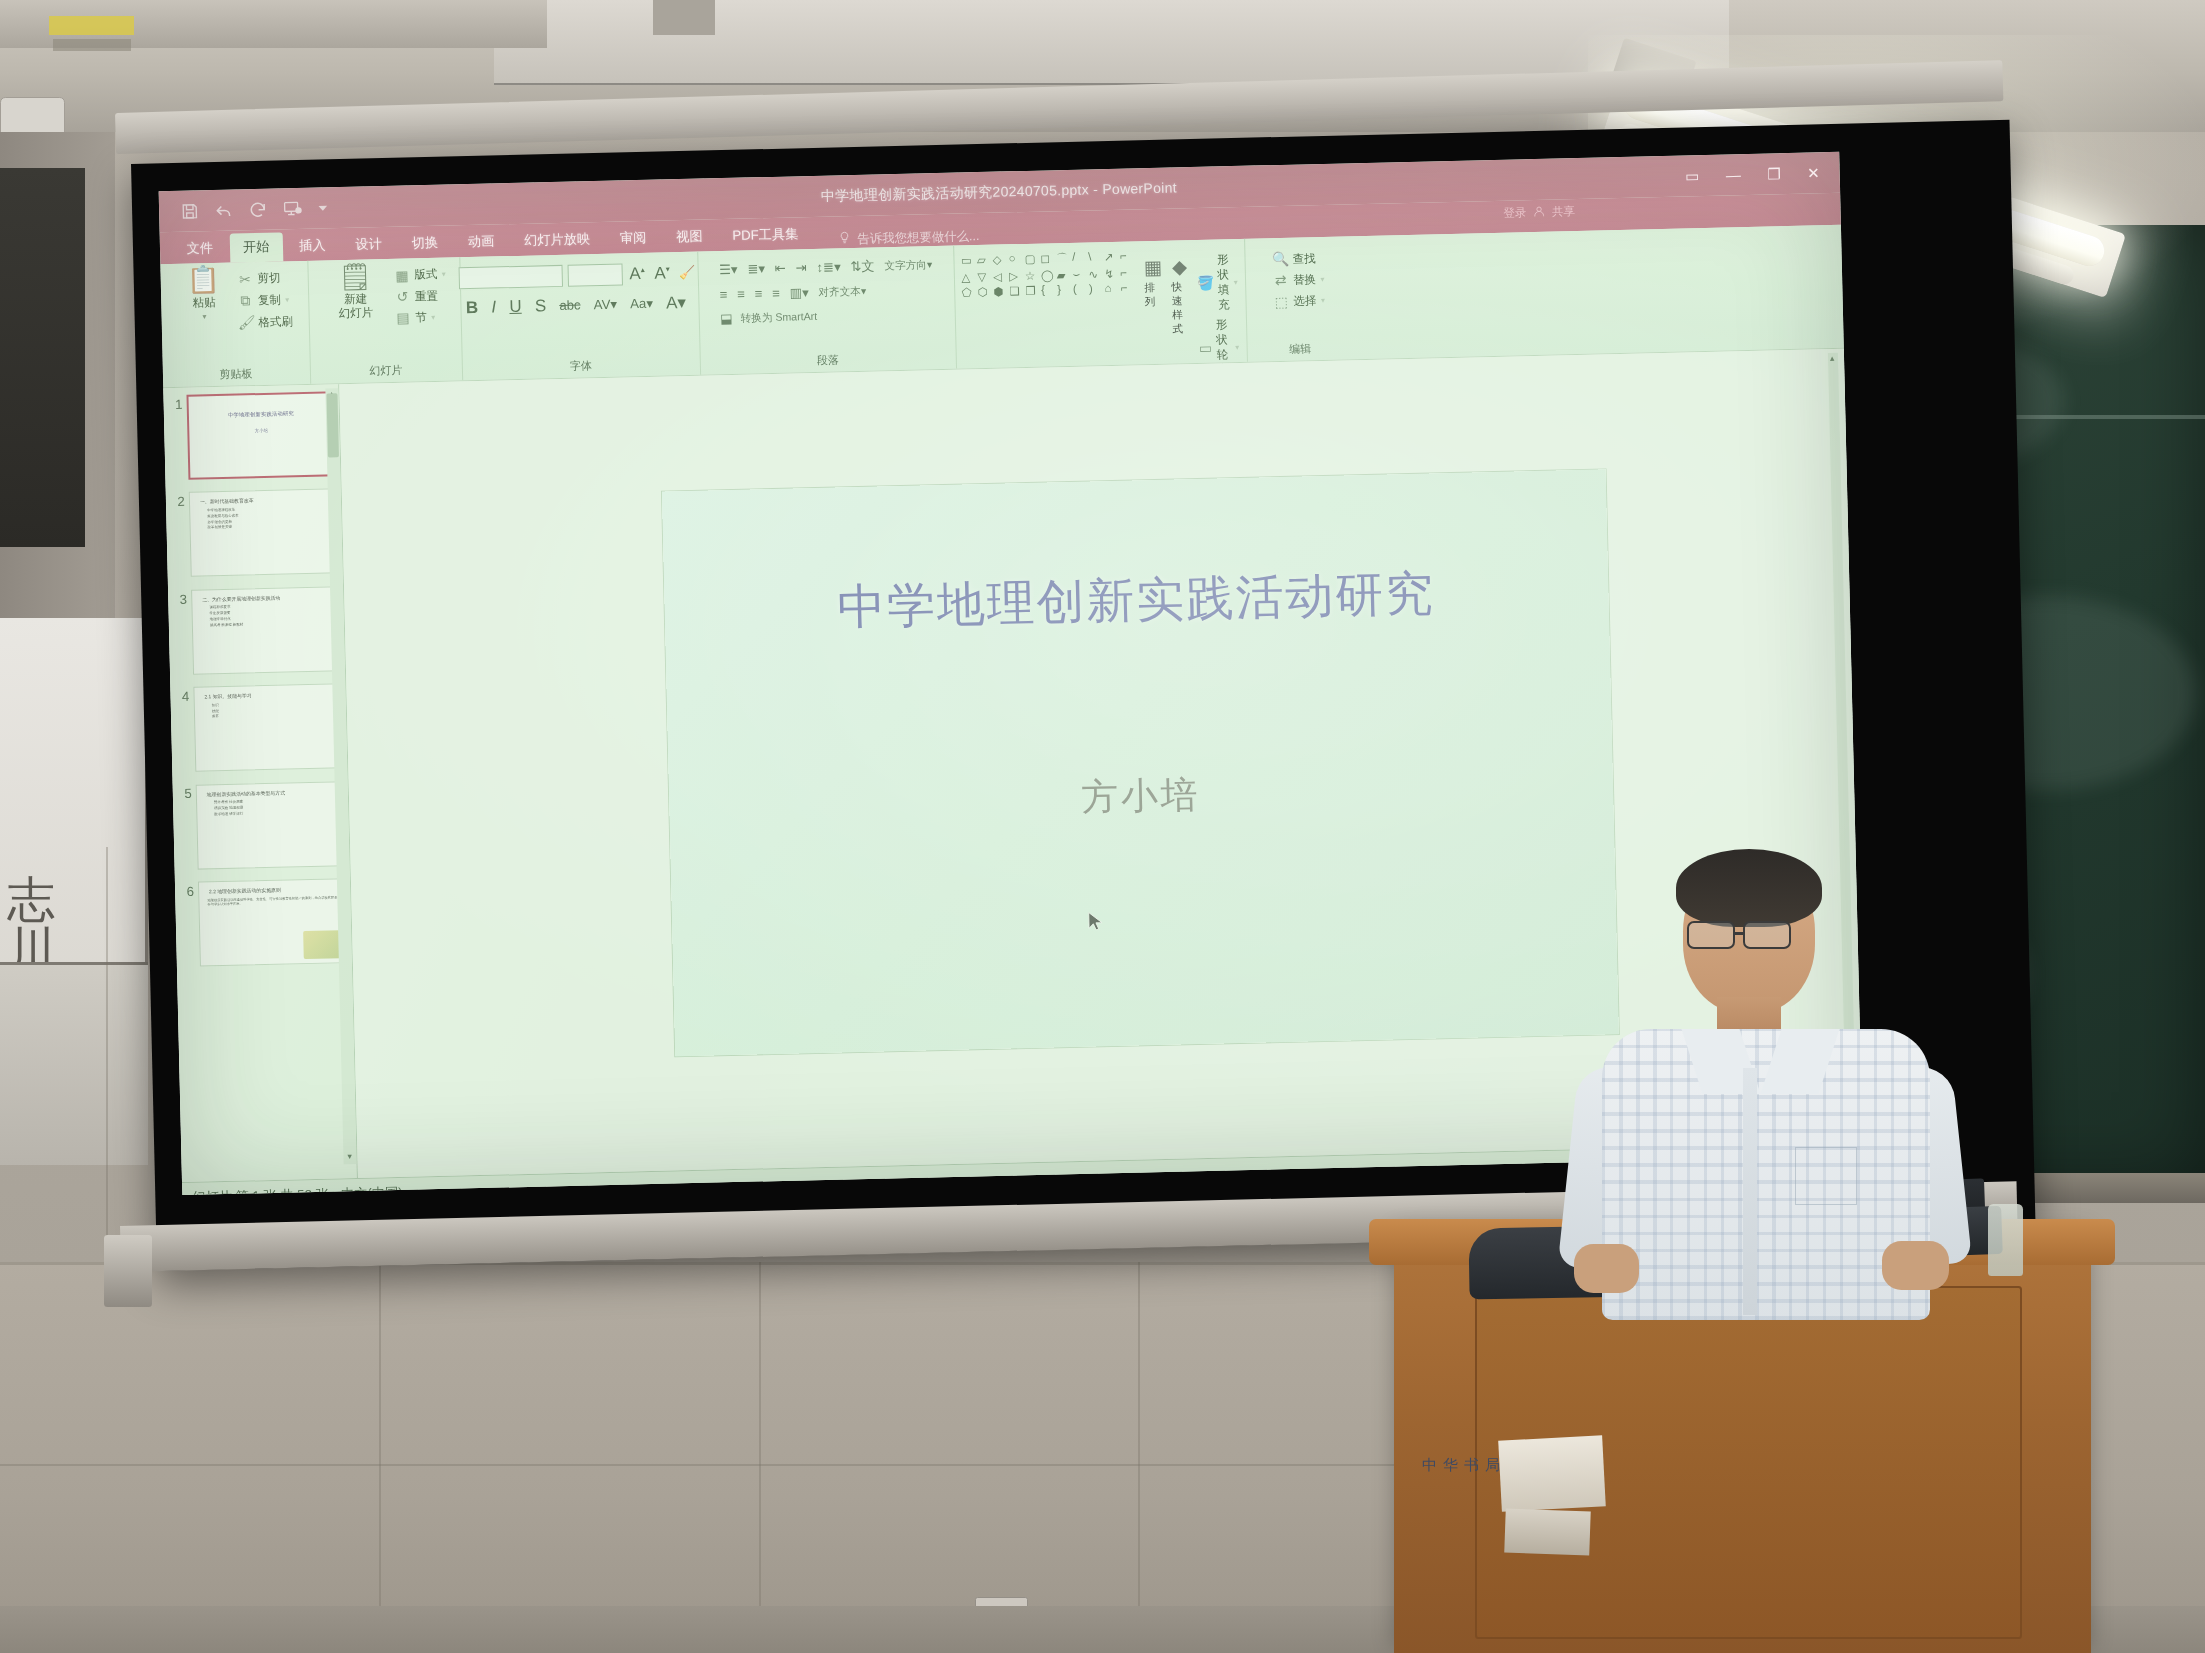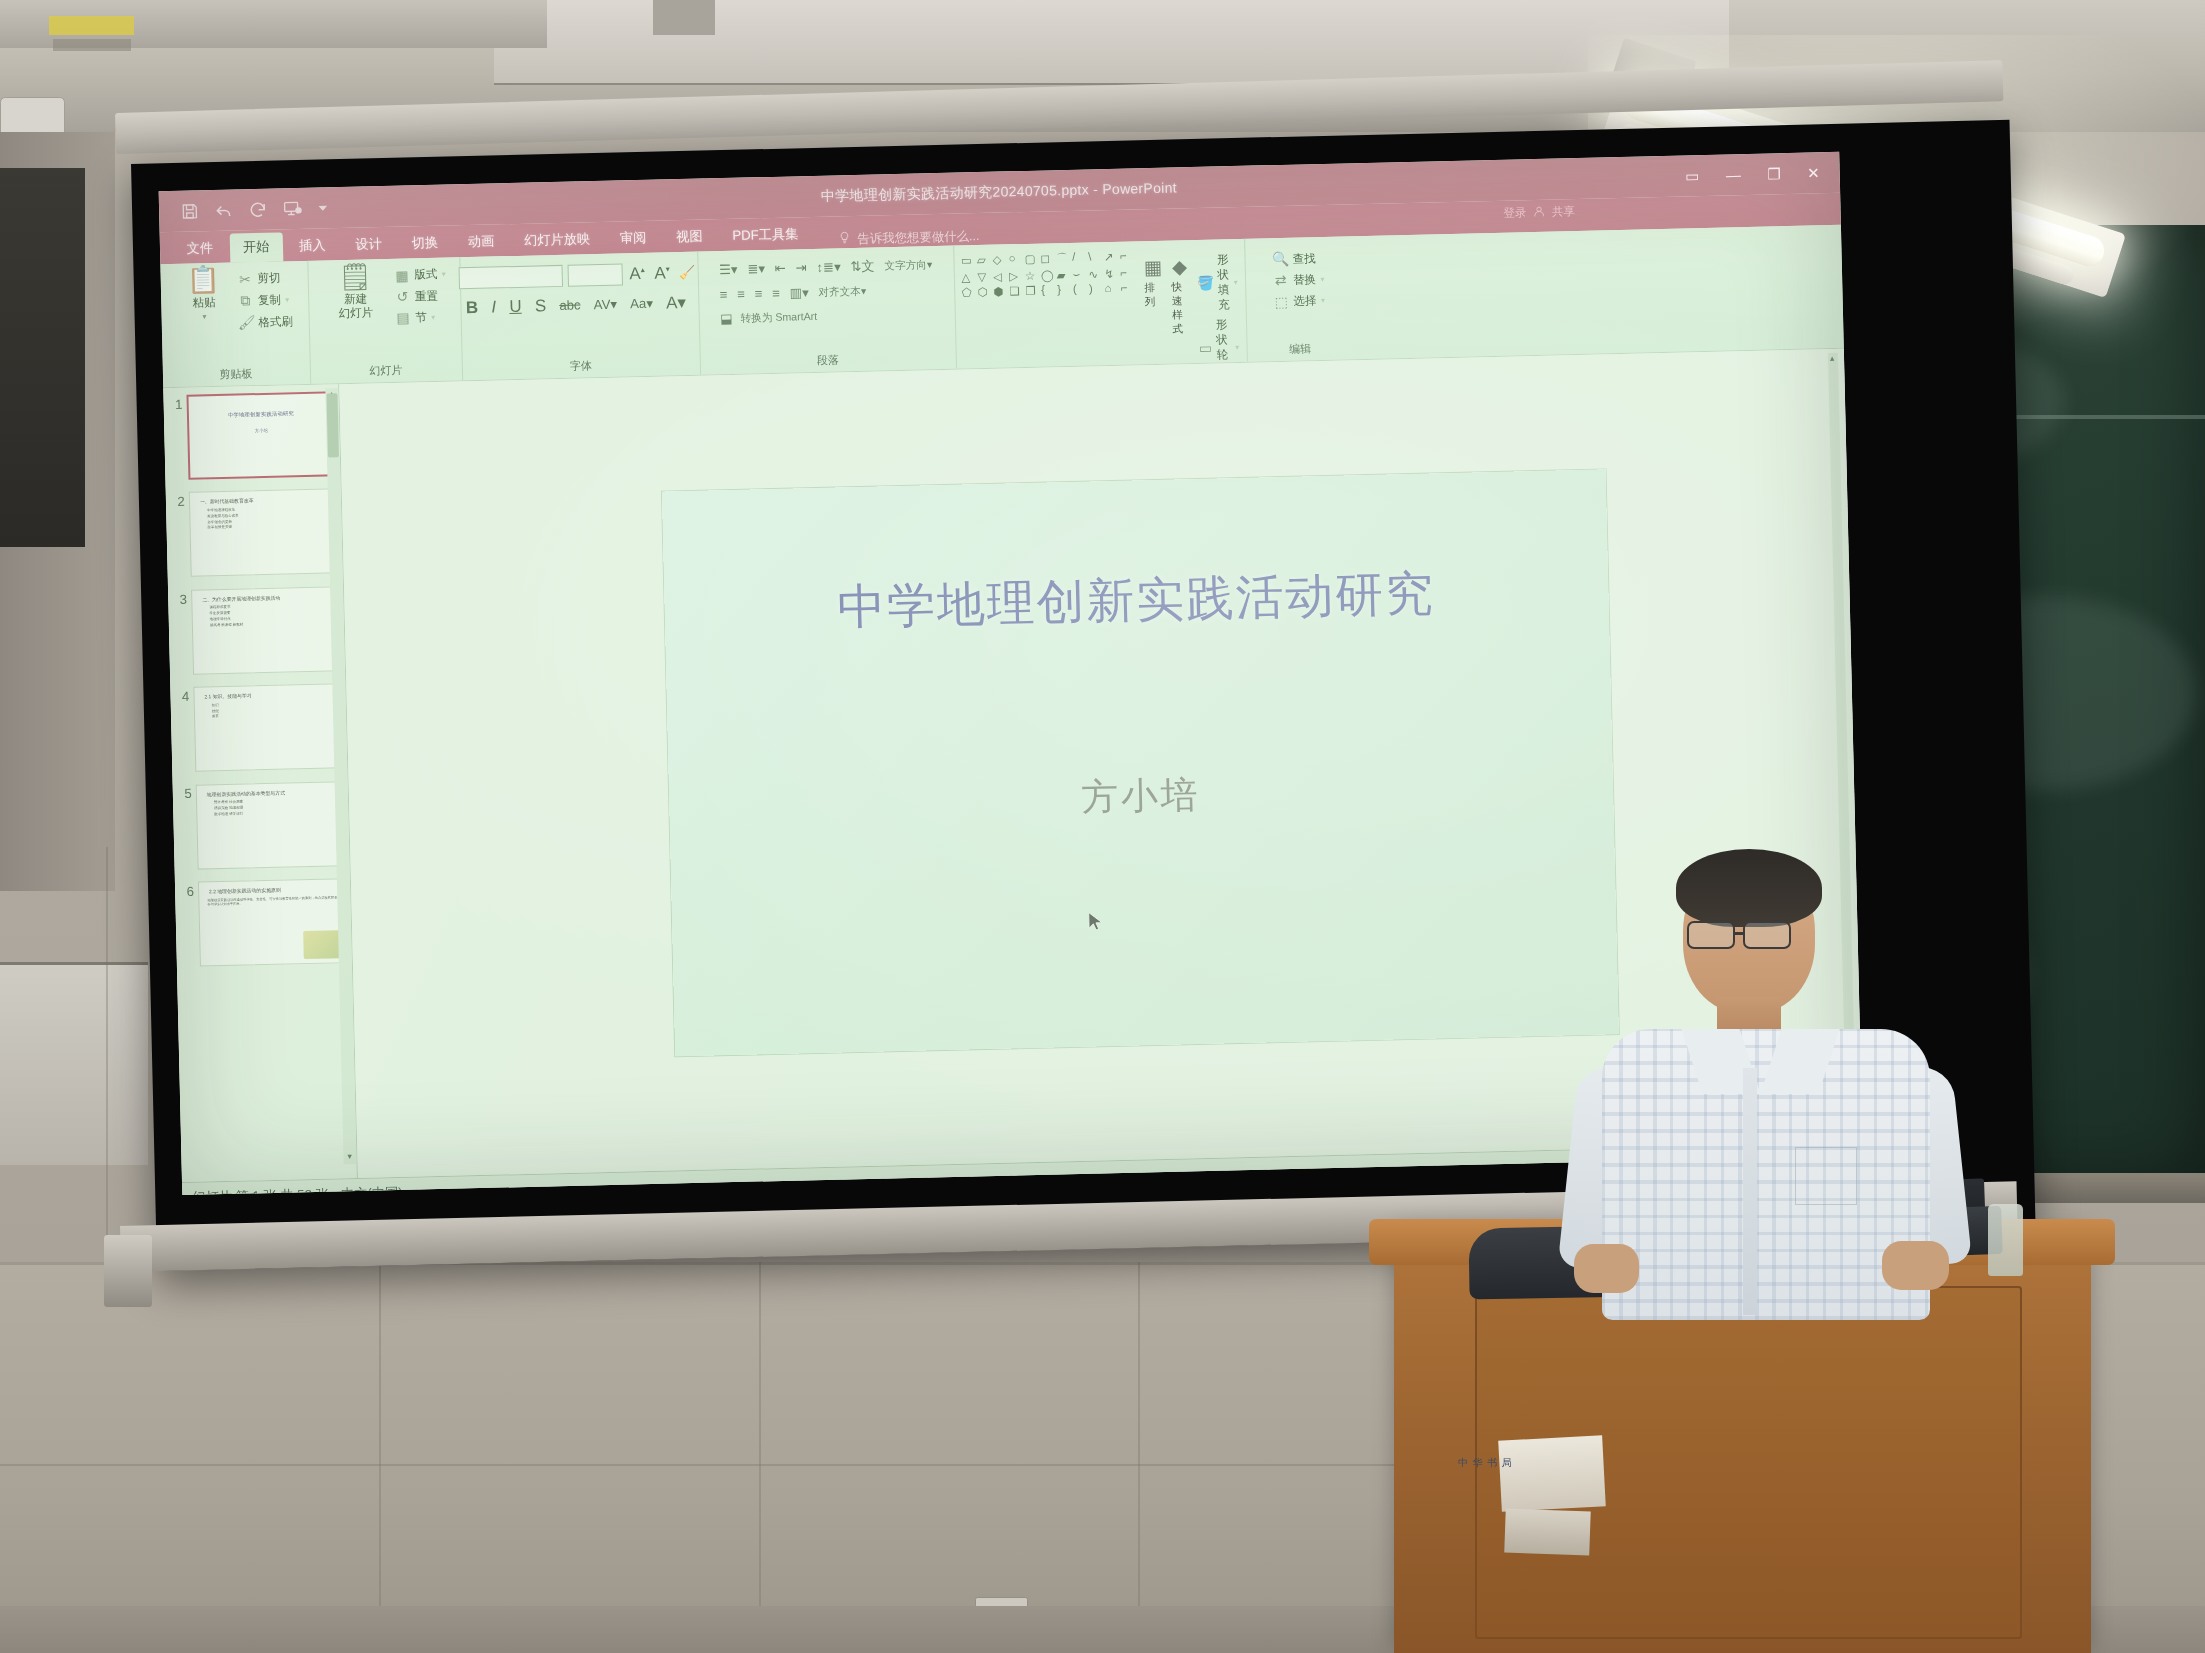--- a/index.html
+++ b/index.html
@@ -370,21 +370,21 @@
     position: absolute; left: 1500px; top: 1438px; width: 104px; height: 71px;
     background: linear-gradient(180deg,#ece7dc 0%, #cfc8ba 100%);
     transform: rotate(-3deg);
   }
   .podium-sticker2 {
     position: absolute; left: 1505px; top: 1510px; width: 85px; height: 44px;
     background: linear-gradient(180deg,#d8d2c6 0%, #b6ae9f 100%);
     transform: rotate(2deg);
   }
   .podium-sticker-txt {
-    position: absolute; left: 1458px; top: 1456px; font-size: 10px; color: #3e4a63;
+    position: absolute; left: 1422px; top: 1456px; font-size: 15px; color: #3e4a63;
     letter-spacing: 0.9px;
     text-align: right;
   }
 
   
   .laptop-screen {
     position: absolute; left: 1782px; top: 1182px; width: 203px; height: 55px;
     background: linear-gradient(180deg,#2b2f33 0%, #1b1e21 100%);
     border-radius: 3.5px; transform: rotate(-2deg);
   }
@@ -488,20 +488,23 @@
   <div class="wall-upper"></div>
   <div class="ceiling-beam"></div>
   <div class="ceiling-beam2"></div>
   <div class="proj-mount"></div>
   <div class="ceiling-label"></div>
   <div class="ceiling-label2"></div>
   <div class="wall-sensor"></div>
 
   <div class="left-wall-panel"></div>
   <div class="left-dark-col"></div>
+  <div class="whiteboard">
+    <div class="whiteboard-text">志川</div>
+  </div>
   <div class="wb-frame"></div>
 
   <div class="wall-lower-tile"></div>
   <div class="tile-seam" style="left:0;top:1262px;width:2206px;height:2.6px;"></div>
   <div class="tile-seam" style="left:0;top:1464px;width:1394px;height:1.8px;"></div>
   <div class="tile-seam" style="left:379px;top:1262px;width:1.8px;height:392px;"></div>
   <div class="tile-seam" style="left:759px;top:1262px;width:1.8px;height:392px;"></div>
   <div class="tile-seam" style="left:1138px;top:1262px;width:1.8px;height:392px;"></div>
   <div class="tile-seam" style="left:106px;top:847px;width:1.8px;height:415px;"></div>
   <div class="wall-outlet"></div>

